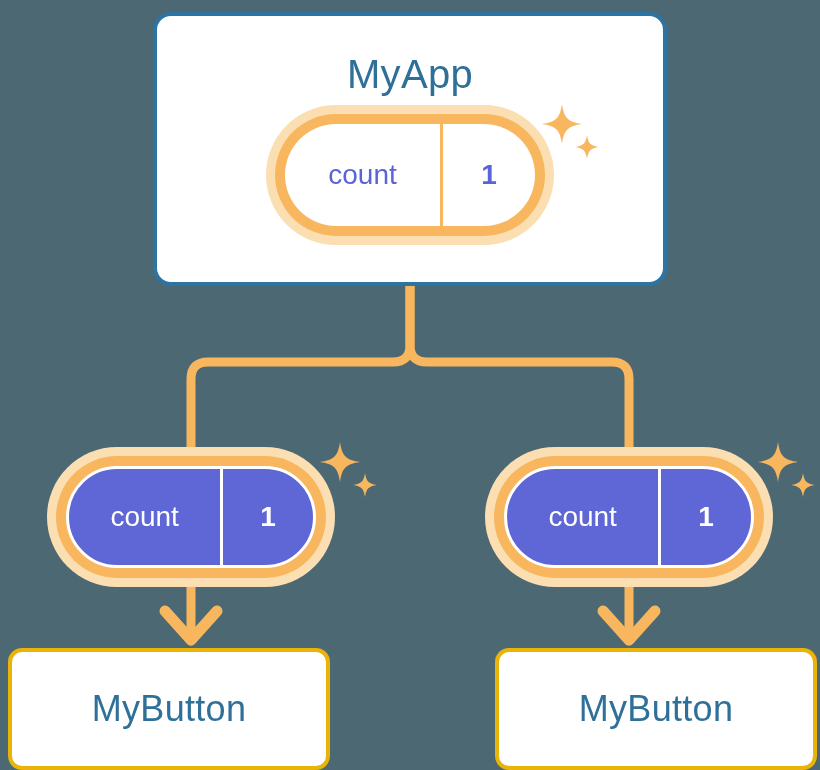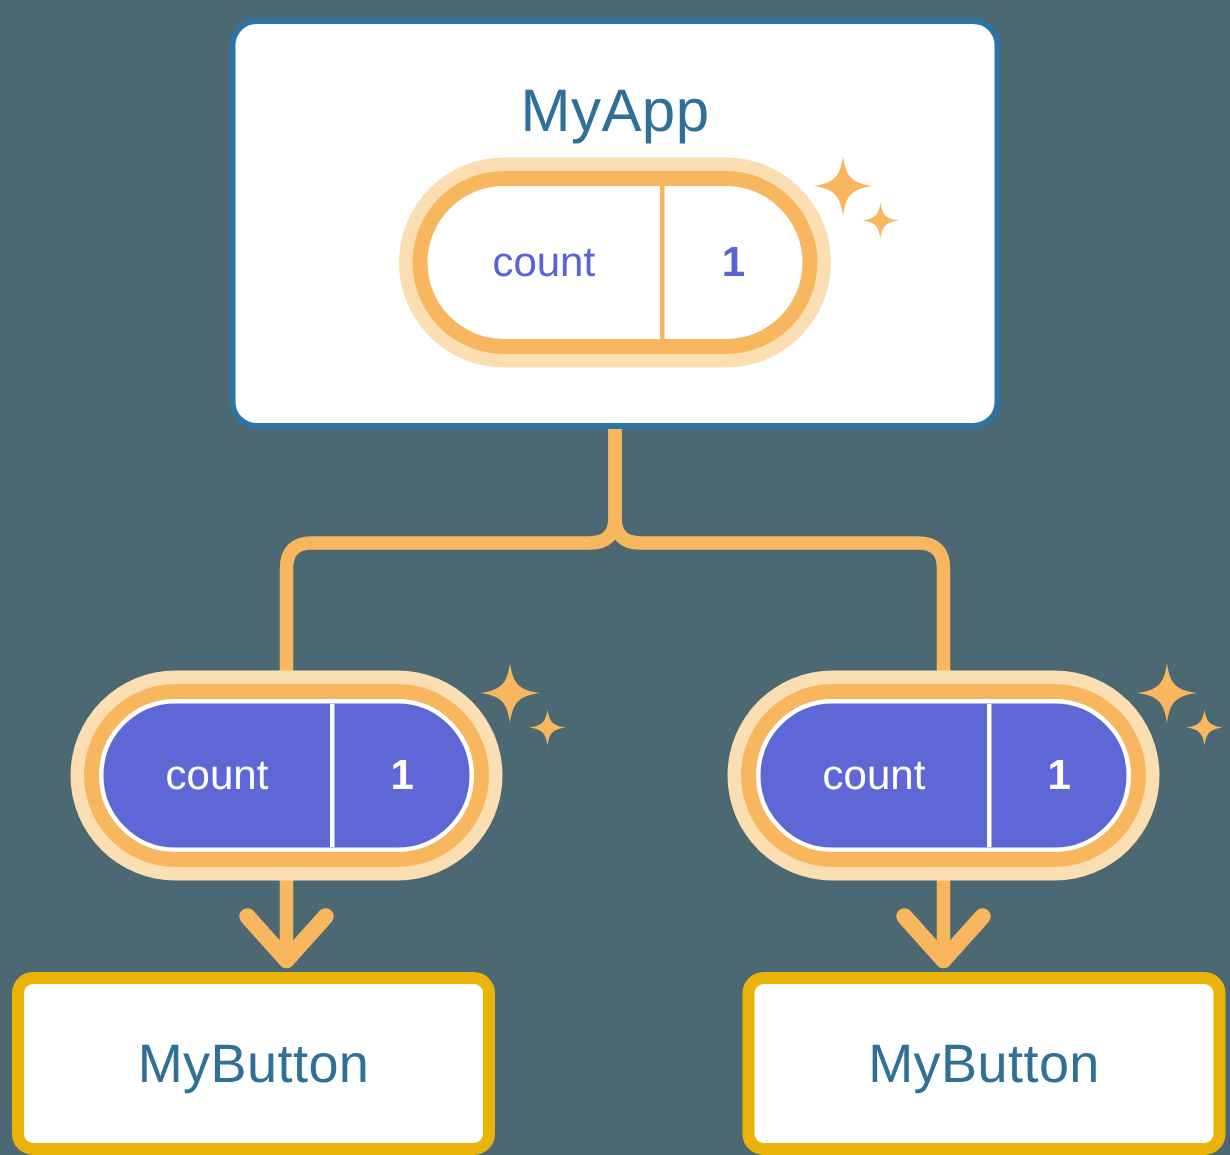--- a/index.html
+++ b/index.html
@@ -78,21 +78,21 @@
   .pill.solid .cell{color:#ffffff;}
   .pill.solid .divider{background:#ffffff;}
 
   
   .sparkles{position:absolute;pointer-events:none;}
 
   
   .btn-box{
     position:absolute;
     background:#ffffff;
-    border:8px solid #eab308;
+    border:4px solid #eab308;
     border-radius:14px;
     box-sizing:border-box;
     display:flex;align-items:center;justify-content:center;
   }
   .btn-label{
     font-size:36px;
     color:#2f7099;
     letter-spacing:0.3px;
   }
 </style>

